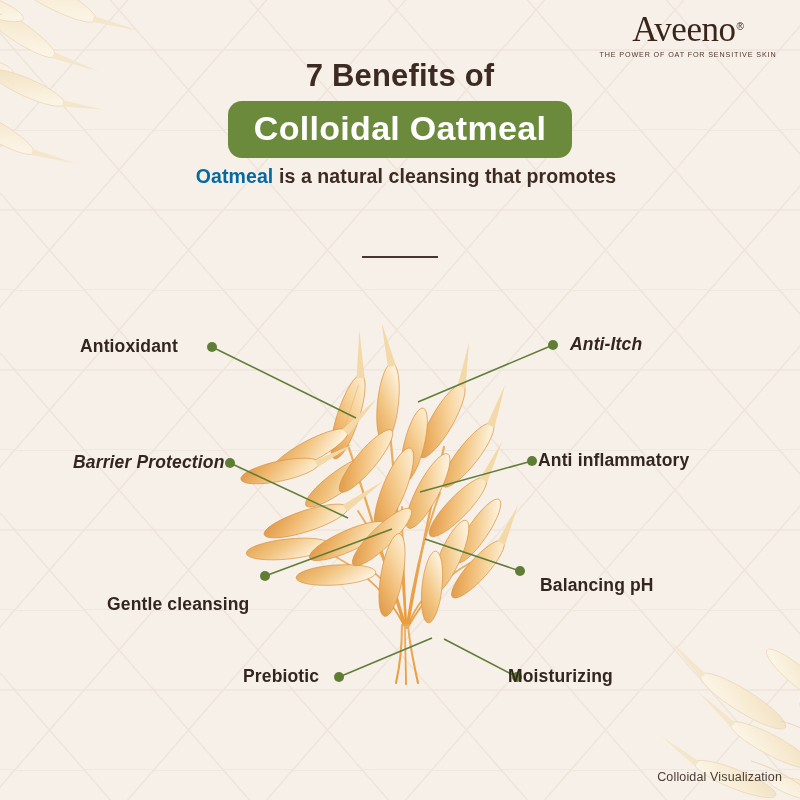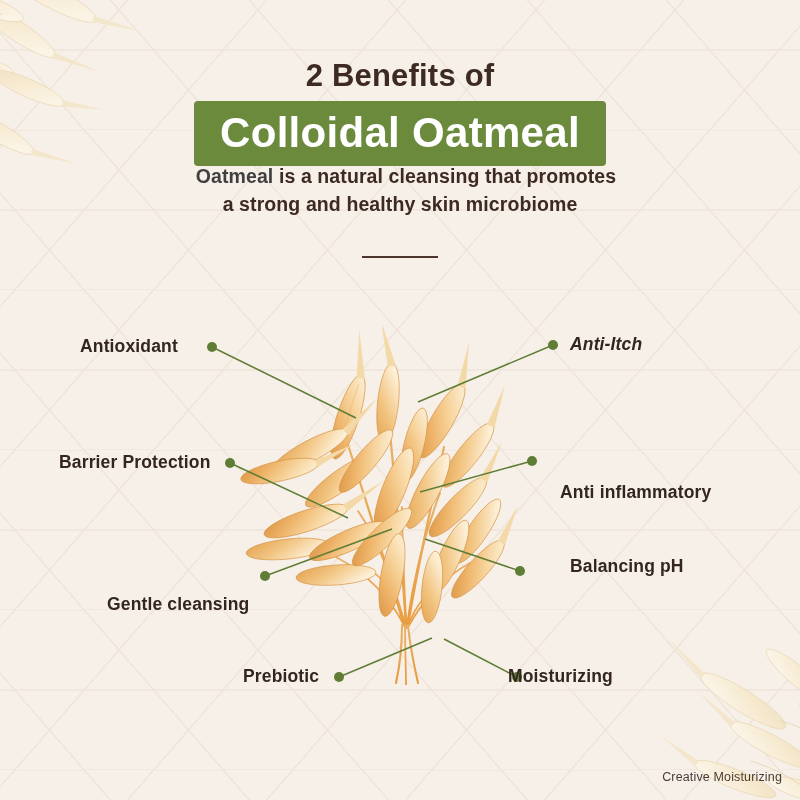--- a/index.html
+++ b/index.html
@@ -97,41 +97,41 @@
     position: absolute;
     left: 0;
     top: 101px;
     width: 800px;
     text-align: center;
   }
   .pill {
     display: inline-block;
     background: #6b8a3c;
     color: #ffffff;
-    font-size: 42px;
+    font-size: 34px;
     font-weight: bold;
     letter-spacing: 0.3px;
     padding: 9px 26px 11px 26px;
-    border-radius: 4px;
+    border-radius: 14px;
     line-height: 1.08;
   }
   .subtitle {
     position: absolute;
     left: 0;
     top: 163px;
     width: 800px;
     text-align: center;
     color: #3d2a22;
     font-size: 19.5px;
     font-weight: bold;
     line-height: 1.42;
     letter-spacing: 0.1px;
   }
   .subtitle .hi {
-    color: #404040;
+    color: #0369a1;
     margin-left: 12px;
   }
   .divider {
     position: absolute;
     left: 50%;
     top: 256px;
     transform: translateX(-50%);
     width: 76px;
     height: 2px;
     background: #4a362c;
@@ -271,30 +271,35 @@
       <g transform="translate(196,124) rotate(46)">
         <ellipse cx="0" cy="0" rx="38" ry="9"></ellipse>
       </g>
     </g>
     <g stroke="#e6d4ad" stroke-width="1" fill="none" opacity="0.85">
       <path d="M150 116 C 180 124, 200 140, 214 158"></path>
       <path d="M120 156 C 152 166, 176 182, 192 200"></path>
     </g>
   </svg>
 
-
-  <div class="headline">2 Benefits of</div>
+  <div class="logo-block">
+    <div>
+      <span class="logo-word">Aveeno</span><span class="logo-reg">®</span>
+    </div>
+    <div class="logo-tag">THE POWER OF OAT FOR SENSITIVE SKIN</div>
+  </div>
+
+  <div class="headline">7 Benefits of</div>
 
   <div class="pill-wrap">
     <span class="pill">Colloidal Oatmeal</span>
   </div>
 
   <div class="subtitle">
     <span class="hi">Oatmeal</span><span> is a natural cleansing that promotes</span><br>
-    <span>a strong and healthy skin microbiome</span>
   </div>
 
   <div class="divider"></div>
 
   <svg class="oat-bundle" viewBox="0 0 320 360" xmlns="http://www.w3.org/2000/svg">
     <defs>
       <linearGradient id="goldA" x1="0" y1="0" x2="1" y2="0.35">
         <stop offset="0%" stop-color="#d9913f"></stop>
         <stop offset="40%" stop-color="#eeb469"></stop>
         <stop offset="75%" stop-color="#f7d49d"></stop>
@@ -428,24 +433,24 @@
       <line x1="532" y1="461" x2="420" y2="492" stroke="#5f7d35" stroke-width="1.5"></line>
       <circle cx="532" cy="461" r="5" fill="#5f7d35"></circle>
       <line x1="520" y1="571" x2="425" y2="539" stroke="#5f7d35" stroke-width="1.5"></line>
       <circle cx="520" cy="571" r="5" fill="#5f7d35"></circle>
       <line x1="517" y1="677" x2="444" y2="639" stroke="#5f7d35" stroke-width="1.5"></line>
       <circle cx="517" cy="677" r="5" fill="#5f7d35"></circle>
     </svg>
 
   <div id="benefit-labels">
       <div class="benefit right-align" style="left: 80px; top: 336px;">Antioxidant</div>
-      <div class="benefit right-align" style="left: 59px; top: 452px;">Barrier Protection</div>
+      <div class="benefit right-align" style="left: 73px; top: 452px; font-style: italic;">Barrier Protection</div>
       <div class="benefit right-align" style="left: 107px; top: 565px; margin-top: 29px;">Gentle cleansing</div>
       <div class="benefit right-align" style="left: 243px; top: 666px;">Prebiotic</div>
       <div class="benefit" style="left: 570px; top: 334px; font-style: italic;">Anti-Itch</div>
-      <div class="benefit" style="left: 560px; top: 450px; margin-top: 32px;">Anti inflammatory</div>
-      <div class="benefit" style="left: 540px; top: 556px; margin-left: 30px;">Balancing pH</div>
+      <div class="benefit" style="left: 538px; top: 450px;">Anti inflammatory</div>
+      <div class="benefit" style="left: 540px; top: 575px;">Balancing pH</div>
       <div class="benefit" style="left: 508px; top: 666px;">Moisturizing</div>
     </div>
 
-  <div class="footer-note">Creative Moisturizing</div>
+  <div class="footer-note">Colloidal Visualization</div>
 
 </div>
 
 </body></html>

